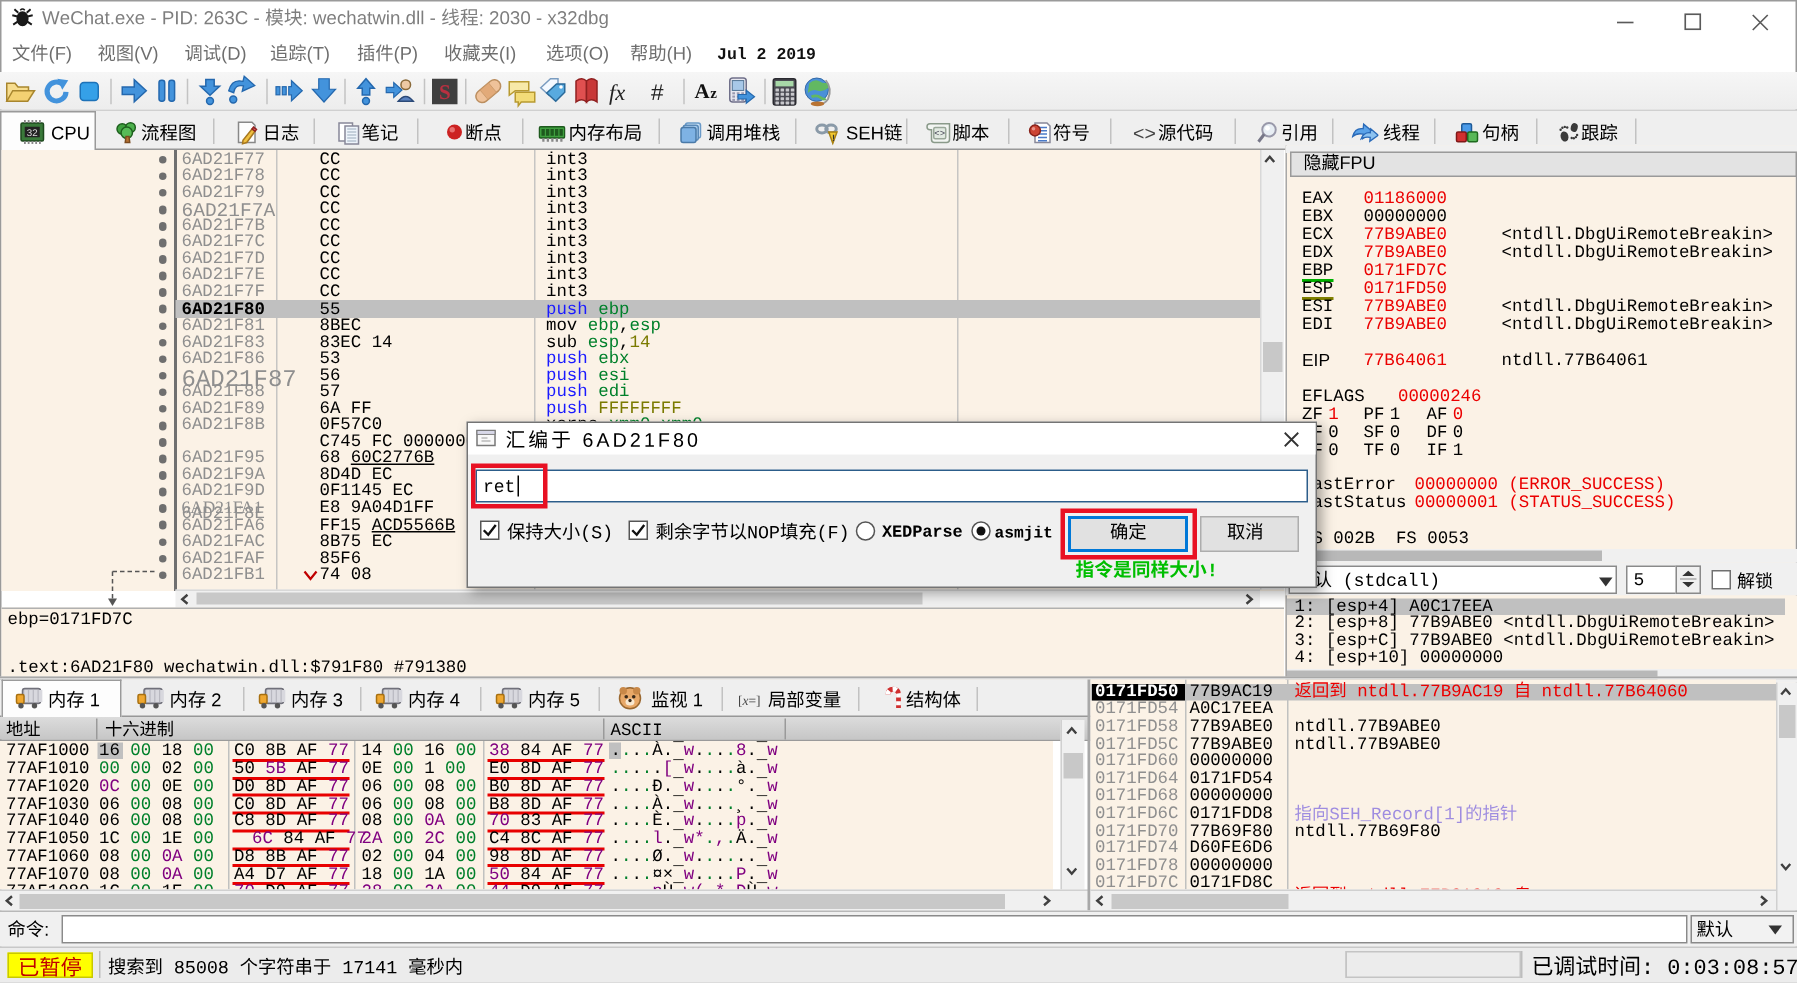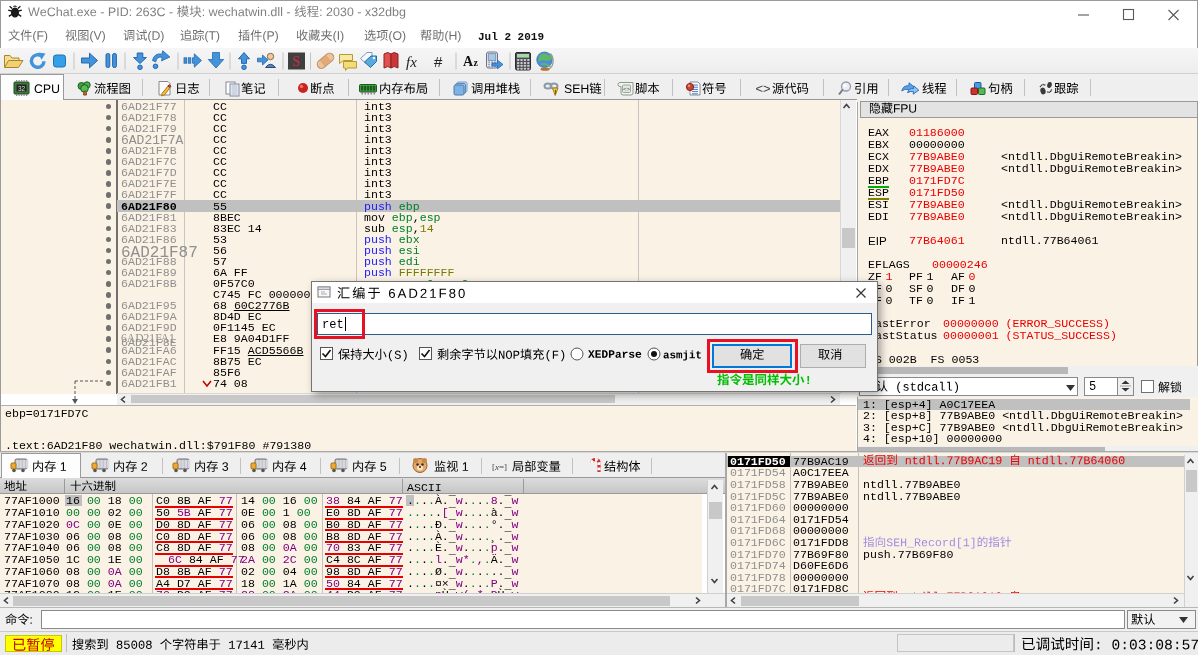--- a/index.html
+++ b/index.html
@@ -1186,21 +1186,21 @@
     <div style="position:absolute;left:3px;top:48.198px;font-family:Liberation Mono,monospace;font-size:11.6px;color:#8f8f8f;white-space:pre;">0171FD60</div>
     <div style="position:absolute;left:66px;top:48.198px;font-family:Liberation Mono,monospace;font-size:11.6px;color:#000;white-space:pre;">00000000</div>
     <div style="position:absolute;left:3px;top:59.798px;font-family:Liberation Mono,monospace;font-size:11.6px;color:#8f8f8f;white-space:pre;">0171FD64</div>
     <div style="position:absolute;left:66px;top:59.798px;font-family:Liberation Mono,monospace;font-size:11.6px;color:#000;white-space:pre;">0171FD54</div>
     <div style="position:absolute;left:3px;top:71.398px;font-family:Liberation Mono,monospace;font-size:11.6px;color:#8f8f8f;white-space:pre;">0171FD68</div>
     <div style="position:absolute;left:66px;top:71.398px;font-family:Liberation Mono,monospace;font-size:11.6px;color:#000;white-space:pre;">00000000</div>
     <div style="position:absolute;left:3px;top:82.998px;font-family:Liberation Mono,monospace;font-size:11.6px;color:#8f8f8f;white-space:pre;">0171FD6C</div>
     <div style="position:absolute;left:66px;top:82.998px;font-family:Liberation Mono,monospace;font-size:11.6px;color:#000;white-space:pre;">0171FDD8</div>
     <div style="position:absolute;left:3px;top:94.598px;font-family:Liberation Mono,monospace;font-size:11.6px;color:#8f8f8f;white-space:pre;">0171FD70</div>
     <div style="position:absolute;left:66px;top:94.598px;font-family:Liberation Mono,monospace;font-size:11.6px;color:#000;white-space:pre;">77B69F80</div>
-    <div style="position:absolute;left:136px;top:94.598px;font-family:Liberation Mono,monospace;font-size:11.6px;color:#000;white-space:pre;">push.77B69F80</div>
+    <div style="position:absolute;left:136px;top:94.598px;font-family:Liberation Mono,monospace;font-size:11.6px;color:#000;white-space:pre;">ntdll.77B69F80</div>
     <div style="position:absolute;left:3px;top:106.198px;font-family:Liberation Mono,monospace;font-size:11.6px;color:#8f8f8f;white-space:pre;">0171FD74</div>
     <div style="position:absolute;left:66px;top:106.198px;font-family:Liberation Mono,monospace;font-size:11.6px;color:#000;white-space:pre;">D60FE6D6</div>
     <div style="position:absolute;left:3px;top:117.798px;font-family:Liberation Mono,monospace;font-size:11.6px;color:#8f8f8f;white-space:pre;">0171FD78</div>
     <div style="position:absolute;left:66px;top:117.798px;font-family:Liberation Mono,monospace;font-size:11.6px;color:#000;white-space:pre;">00000000</div>
     <div style="position:absolute;left:3px;top:129.398px;font-family:Liberation Mono,monospace;font-size:11.6px;color:#8f8f8f;white-space:pre;">0171FD7C</div>
     <div style="position:absolute;left:66px;top:129.398px;font-family:Liberation Mono,monospace;font-size:11.6px;color:#000;white-space:pre;">0171FD8C</div>
   </div>
 <div style="position:absolute;left:863px;top:591px;width:300px;height:2.2px;overflow:hidden">
     <svg style="position:absolute;left:0.0px;top:-2.6px;overflow:visible" width="158" height="16">
       <g fill="#eb0000" transform="translate(0 12.18)">

